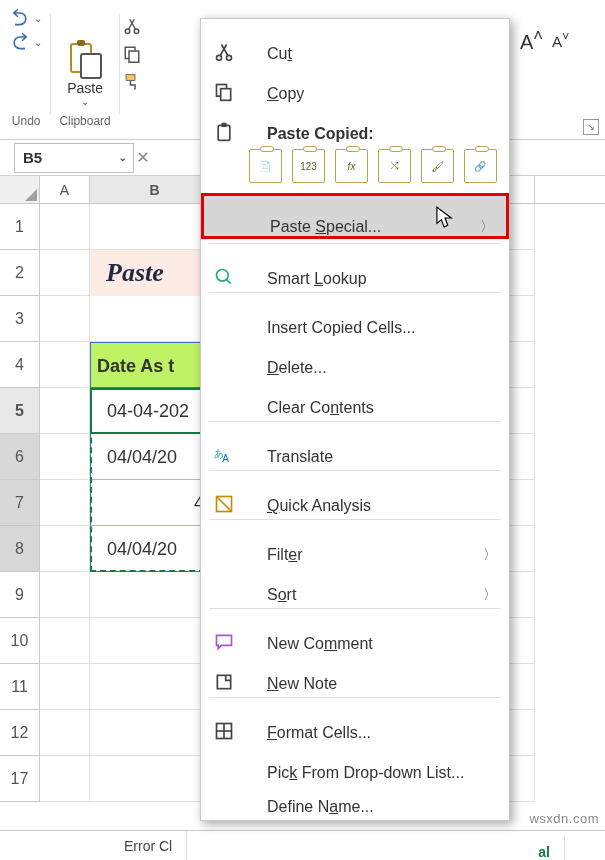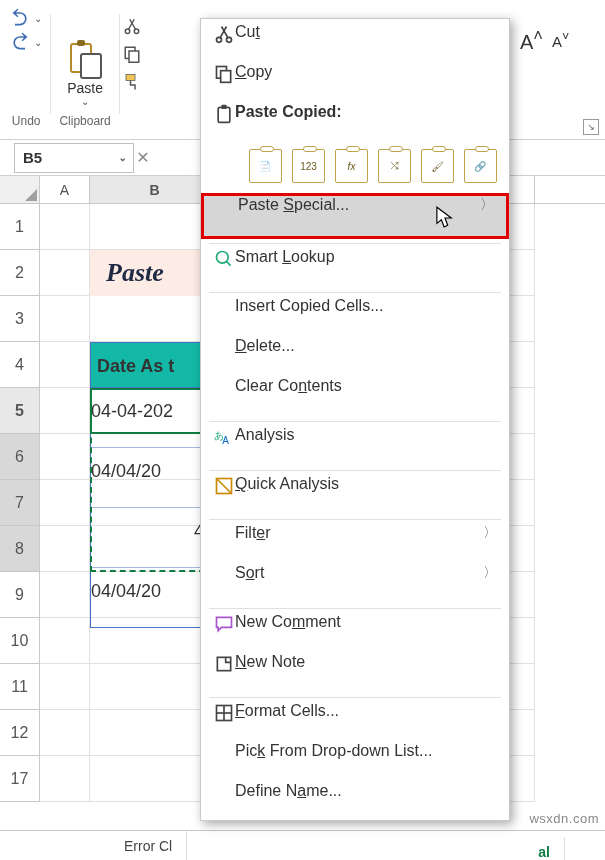--- a/index.html
+++ b/index.html
@@ -36,33 +36,33 @@
 .rowhdr{height:46px;border-right:1px solid #c9c9c9;border-bottom:1px solid #c9c9c9;text-align:center;line-height:46px;color:#555;background:#fff;font-size:16px;}
 .rowhdr.sel{background:#e8e8e8;font-weight:bold;}
 .cells{flex:1;position:relative;}
 .cellrow{height:46px;display:flex;}
 .cell{flex:0 0 105px;border-right:1px solid #e0e0e0;border-bottom:1px solid #e0e0e0;padding:0 6px;line-height:46px;overflow:hidden;white-space:nowrap;}
 
 
 .title-cell{position:absolute;left:50px;top:46px;width:420px;height:46px;background:#fdece5;color:#1f2a44;font-style:italic;font-weight:bold;font-size:26px;line-height:46px;padding-left:16px;font-family:Georgia,serif;}
 
 
-.hdr-cell{position:absolute;left:50px;top:138px;width:125px;height:46px;background:#14b8a6;border:1px solid #4472c4;font-size:18px;font-weight:bold;color:#333;padding-left:6px;line-height:46px;overflow:hidden;white-space:nowrap;}
+.hdr-cell{position:absolute;left:50px;top:138px;width:125px;height:46px;background:#bef264;border:1px solid #4472c4;font-size:18px;font-weight:bold;color:#333;padding-left:6px;line-height:46px;overflow:hidden;white-space:nowrap;}
 .data-col{position:absolute;left:50px;top:184px;width:125px;}
-.data-cell{height:60px;border-left:1px solid #4472c4;border-right:1px solid #4472c4;border-bottom:1px solid #a6b8de;padding-left:0;line-height:46px;font-size:18px;overflow:hidden;white-space:nowrap;}
+.data-cell{height:46px;border-left:1px solid #4472c4;border-right:1px solid #4472c4;border-bottom:1px solid #a6b8de;padding-left:16px;line-height:46px;font-size:18px;overflow:hidden;white-space:nowrap;}
 .data-cell:last-child{border-bottom:1px solid #4472c4;}
 
 
 .marquee{position:absolute;left:50px;top:184px;width:125px;height:184px;border:2px dashed #107c41;pointer-events:none;}
 .active-cell{position:absolute;left:50px;top:184px;width:125px;height:46px;border:2px solid #107c41;pointer-events:none;}
 .rowhdr.marq{background:#d8d8d8;}
 
 
 .ctx{position:absolute;left:200px;top:18px;width:310px;background:#fff;border:1px solid #c8c8c8;box-shadow:3px 3px 10px rgba(0,0,0,0.35);z-index:50;padding:4px 0;}
-.ctx-item{height:40px;display:flex;align-items:flex-start;padding:0 12px 0 12px;gap:0;font-size:16px;color:#333;position:relative;}
+.ctx-item{height:40px;display:flex;align-items:flex-end;padding:0 12px 0 12px;gap:32px;font-size:16px;color:#333;position:relative;}
 .ctx-item.hov{background:#d6d6d6;border:3px solid #e30000;box-sizing:border-box;height:46px;}
 .ctx-icon{width:22px;height:22px;flex:0 0 22px;display:flex;align-items:center;justify-content:center;}
 .ctx-label{flex:1;}
 .ctx-label u{text-decoration:underline;}
 .ctx-sep{height:1px;background:#e0e0e0;margin:4px 8px;}
 .ctx-arrow{color:#666;font-size:14px;}
 .ctx-heading{font-weight:bold;}
 
 
 .paste-opts{display:flex;gap:10px;padding:6px 12px 10px 48px;}
@@ -376,21 +376,21 @@
     <span class="ctx-label">Clear Co<u>n</u>tents</span>
   </div>
   <div class="ctx-sep"></div>
   <div class="ctx-item">
     <span class="ctx-icon">
         <svg width="20" height="20" viewBox="0 0 24 24">
           <text x="0" y="14" font-size="12" fill="#2a7">あ</text>
           <text x="10" y="20" font-size="12" fill="#06c">A</text>
         </svg>
       </span>
-    <span class="ctx-label">Analysis</span>
+    <span class="ctx-label">Translate</span>
   </div>
   <div class="ctx-sep"></div>
   <div class="ctx-item">
     <span class="ctx-icon">
         <svg width="20" height="20" viewBox="0 0 24 24">
           <rect x="3" y="3" width="18" height="18" fill="none" stroke="#c80" stroke-width="2"></rect>
           <path d="M3 3l18 18" stroke="#c80" stroke-width="2"></path>
         </svg>
       </span>
     <span class="ctx-label"><u>Q</u>uick Analysis</span>

